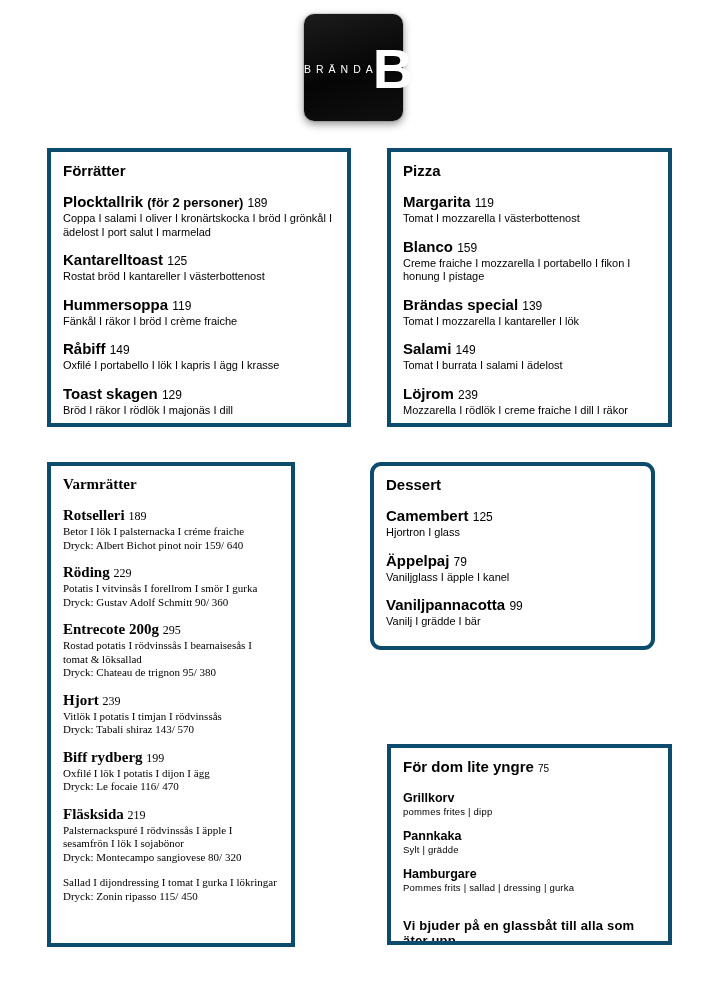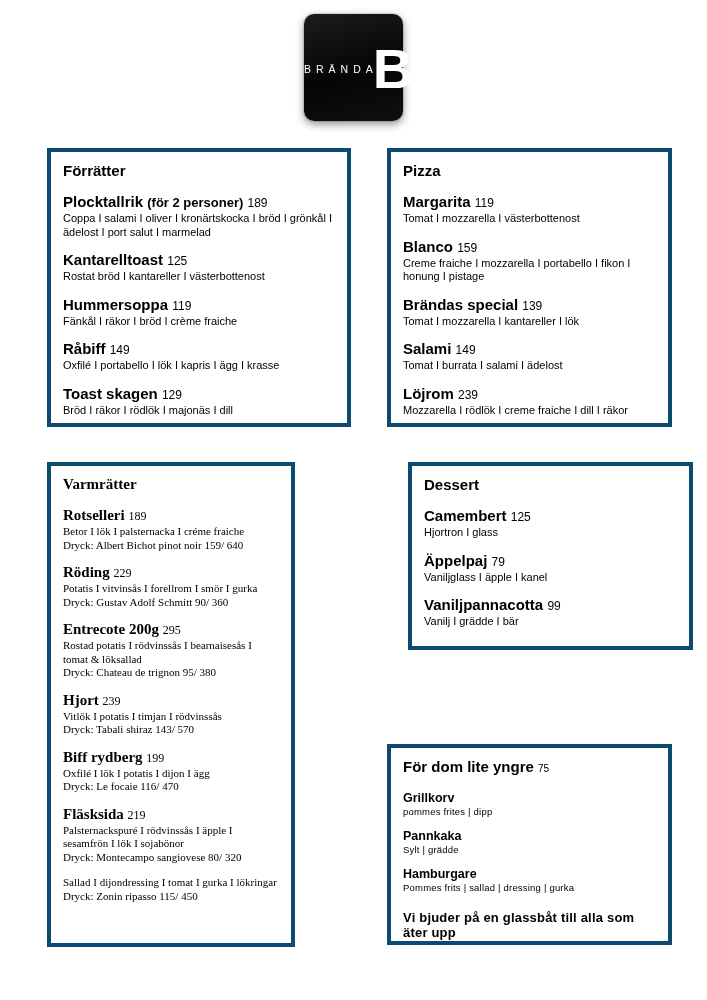--- a/index.html
+++ b/index.html
@@ -20,37 +20,37 @@
   .logo-letter { color:#fff; font-size:56px; font-weight:bold; line-height:52px; }
 
   
   .box {
     position:absolute; border:4px solid #0c4a6e; background:#fff;
     padding:10px 12px; overflow:hidden;
   }
   #box-forratter  { left:47px;  top:148px; width:304px; height:279px; }
   #box-pizza      { left:387px; top:148px; width:285px; height:279px; }
   #box-varmratter { left:47px;  top:462px; width:248px; height:485px;font-family:Liberation Serif, serif; }
-  #box-dessert    { left:408px; top:462px; width:285px; height:188px; }
+  #box-dessert    { left:370px; top:462px; width:285px; height:188px;border-radius:11px; }
   #box-kids       { left:387px; top:744px; width:285px; height:201px; }
 
   .sec-title { font-size:15px; font-weight:bold; line-height:17px; margin-bottom:14px; }
   .item { margin-bottom:12px; }
   .line { font-size:15px; font-weight:bold; line-height:17px; }
   .note { font-weight:bold; font-size:13px; }
   .pr   { font-weight:normal; font-size:12px; }
   .ds   { font-size:11px; line-height:13.5px; font-weight:normal; }
 
   
   .kids-head { font-size:15px; font-weight:bold; line-height:17px; margin-bottom:14px; }
   .pr-sm { font-size:10px; font-weight:normal; }
   .kitem { margin-bottom:11px; }
   .knm { font-size:12.5px; font-weight:bold; line-height:15px; }
   .kds { font-size:9.5px; line-height:12px; letter-spacing:0.2px; }
-  .kids-note { font-size:13px; font-weight:bold; letter-spacing:0.2px; margin-top:16px; line-height:15px; }
+  .kids-note { font-size:13px; font-weight:bold; letter-spacing:0.2px; margin-top:24px; line-height:15px; }
 </style>
 </head>
 <body>
 
 <div class="page">
 
   <div class="logo">
     <div class="logo-line">BRÄNDA</div>
     <div class="logo-letter">B</div>
     <div class="logo-line">BOCKEN</div>

